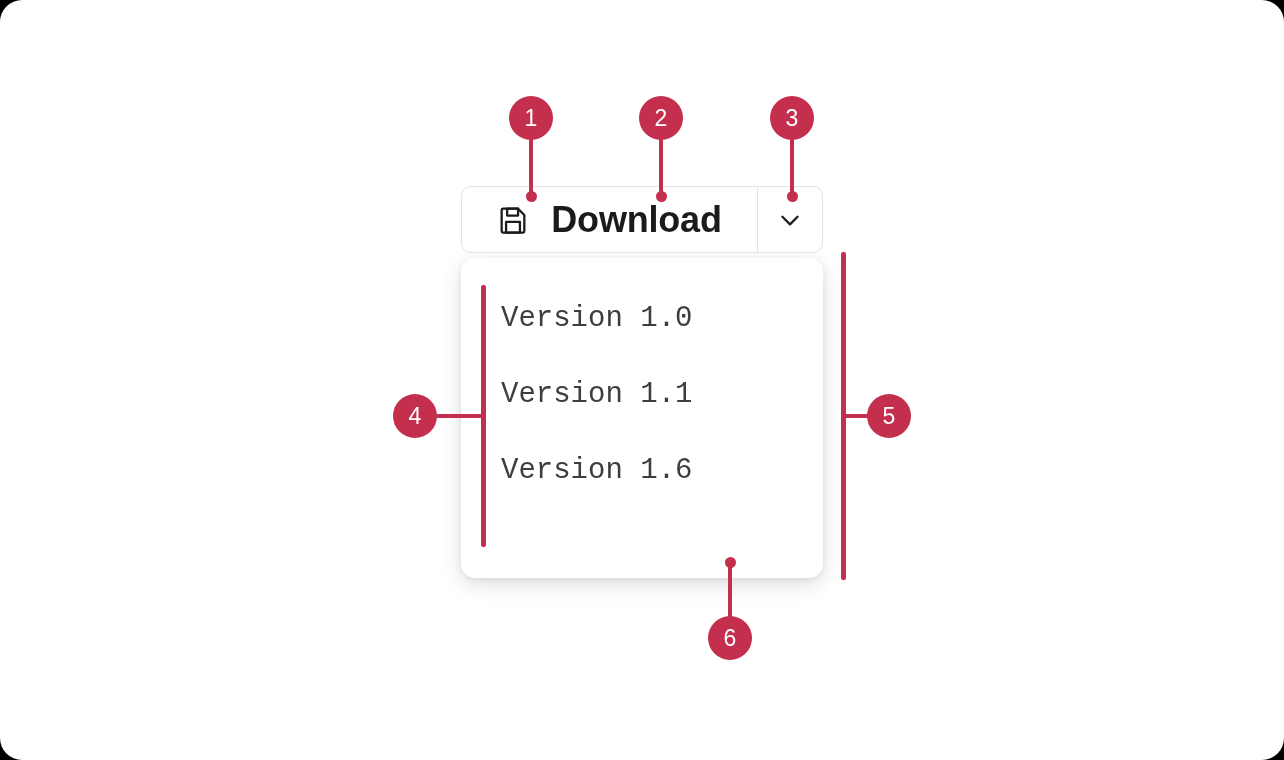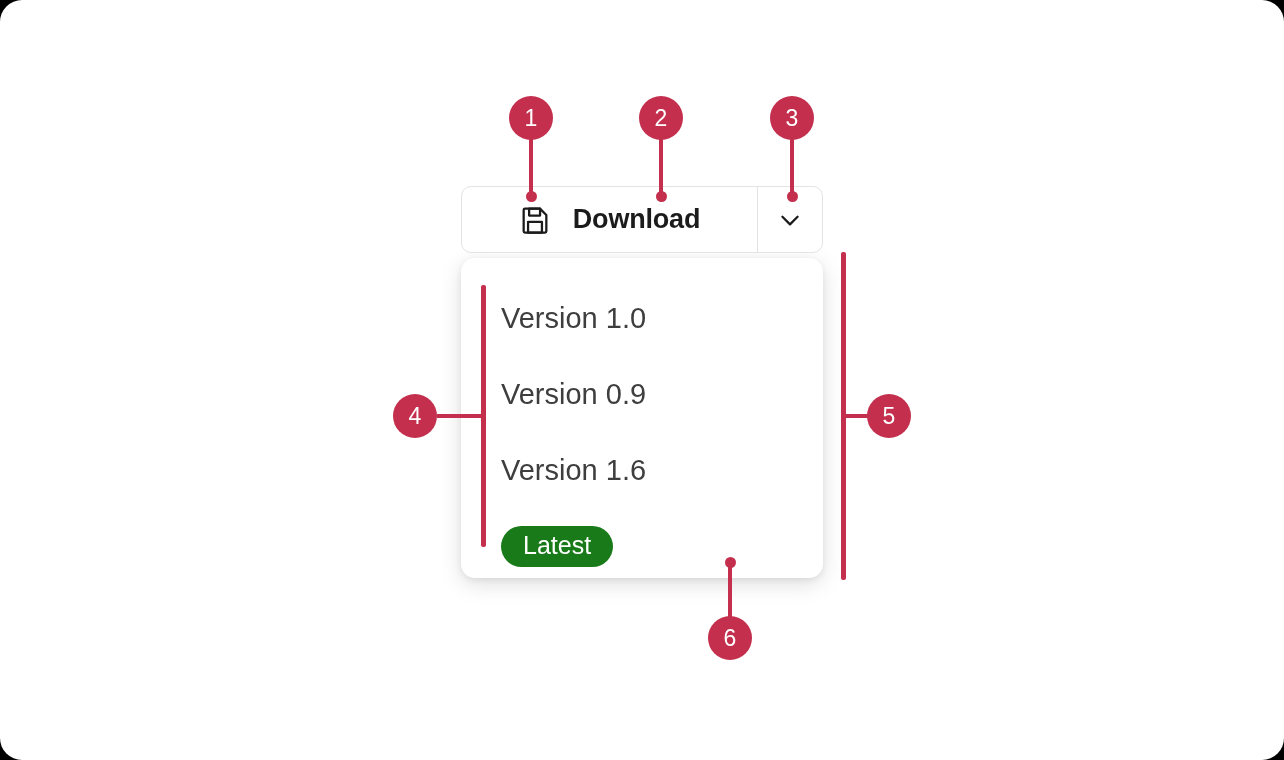--- a/index.html
+++ b/index.html
@@ -51,21 +51,21 @@
   }
 
   #save-icon {
     width: 32px;
     height: 32px;
     display: block;
     flex: 0 0 auto;
   }
 
   #download-label {
-    font-size: 27px;
+    font-size: 36px;
     font-weight: bold;
     color: #1b1b1b;
     letter-spacing: -0.2px;
     white-space: nowrap;
   }
 
   #chevron-button {
     flex: 0 0 auto;
     width: 64px;
     border-left: 1px solid #e3e3e3;
@@ -104,20 +104,21 @@
     padding-left: 40px;
     gap: 26px;
     cursor: pointer;
     box-sizing: border-box;
   }
 
   .version-label {
     font-size: 29px;
     color: #3e3e3e;
     white-space: nowrap;
+    font-family: Liberation Mono, monospace;
   }
 
   #latest-badge {
     background: #187a18;
     color: #ffffff;
     font-size: 25px;
     padding: 7px 22px 9px 22px;
     border-radius: 999px;
     line-height: 1;
     white-space: nowrap;
@@ -190,29 +191,28 @@
     </div>
   </div>
 
   <div id="dropdown-panel">
 
     <div class="version-item">
       <span class="version-label">Version 1.0</span>
     </div>
 
     <div class="version-item">
-      <span class="version-label">Version 0.9</span>
+      <span class="version-label">Version 1.1</span>
     </div>
 
     <div class="version-item">
       <span class="version-label">Version 1.6</span>
     </div>
 
     <div class="version-item">
-      <span id="latest-badge">Latest</span>
     </div>
   </div>
 
   <div class="marker-circle" style="left:509px; top:96px;">1</div>
   <div class="marker-stem stem-v" style="left:529px; top:138px; height:58px;"></div>
   <div class="marker-dot" style="left:526px; top:191px;"></div>
 
   <div class="marker-circle" style="left:639px; top:96px;">2</div>
   <div class="marker-stem stem-v" style="left:659px; top:138px; height:58px;"></div>
   <div class="marker-dot" style="left:656px; top:191px;"></div>

